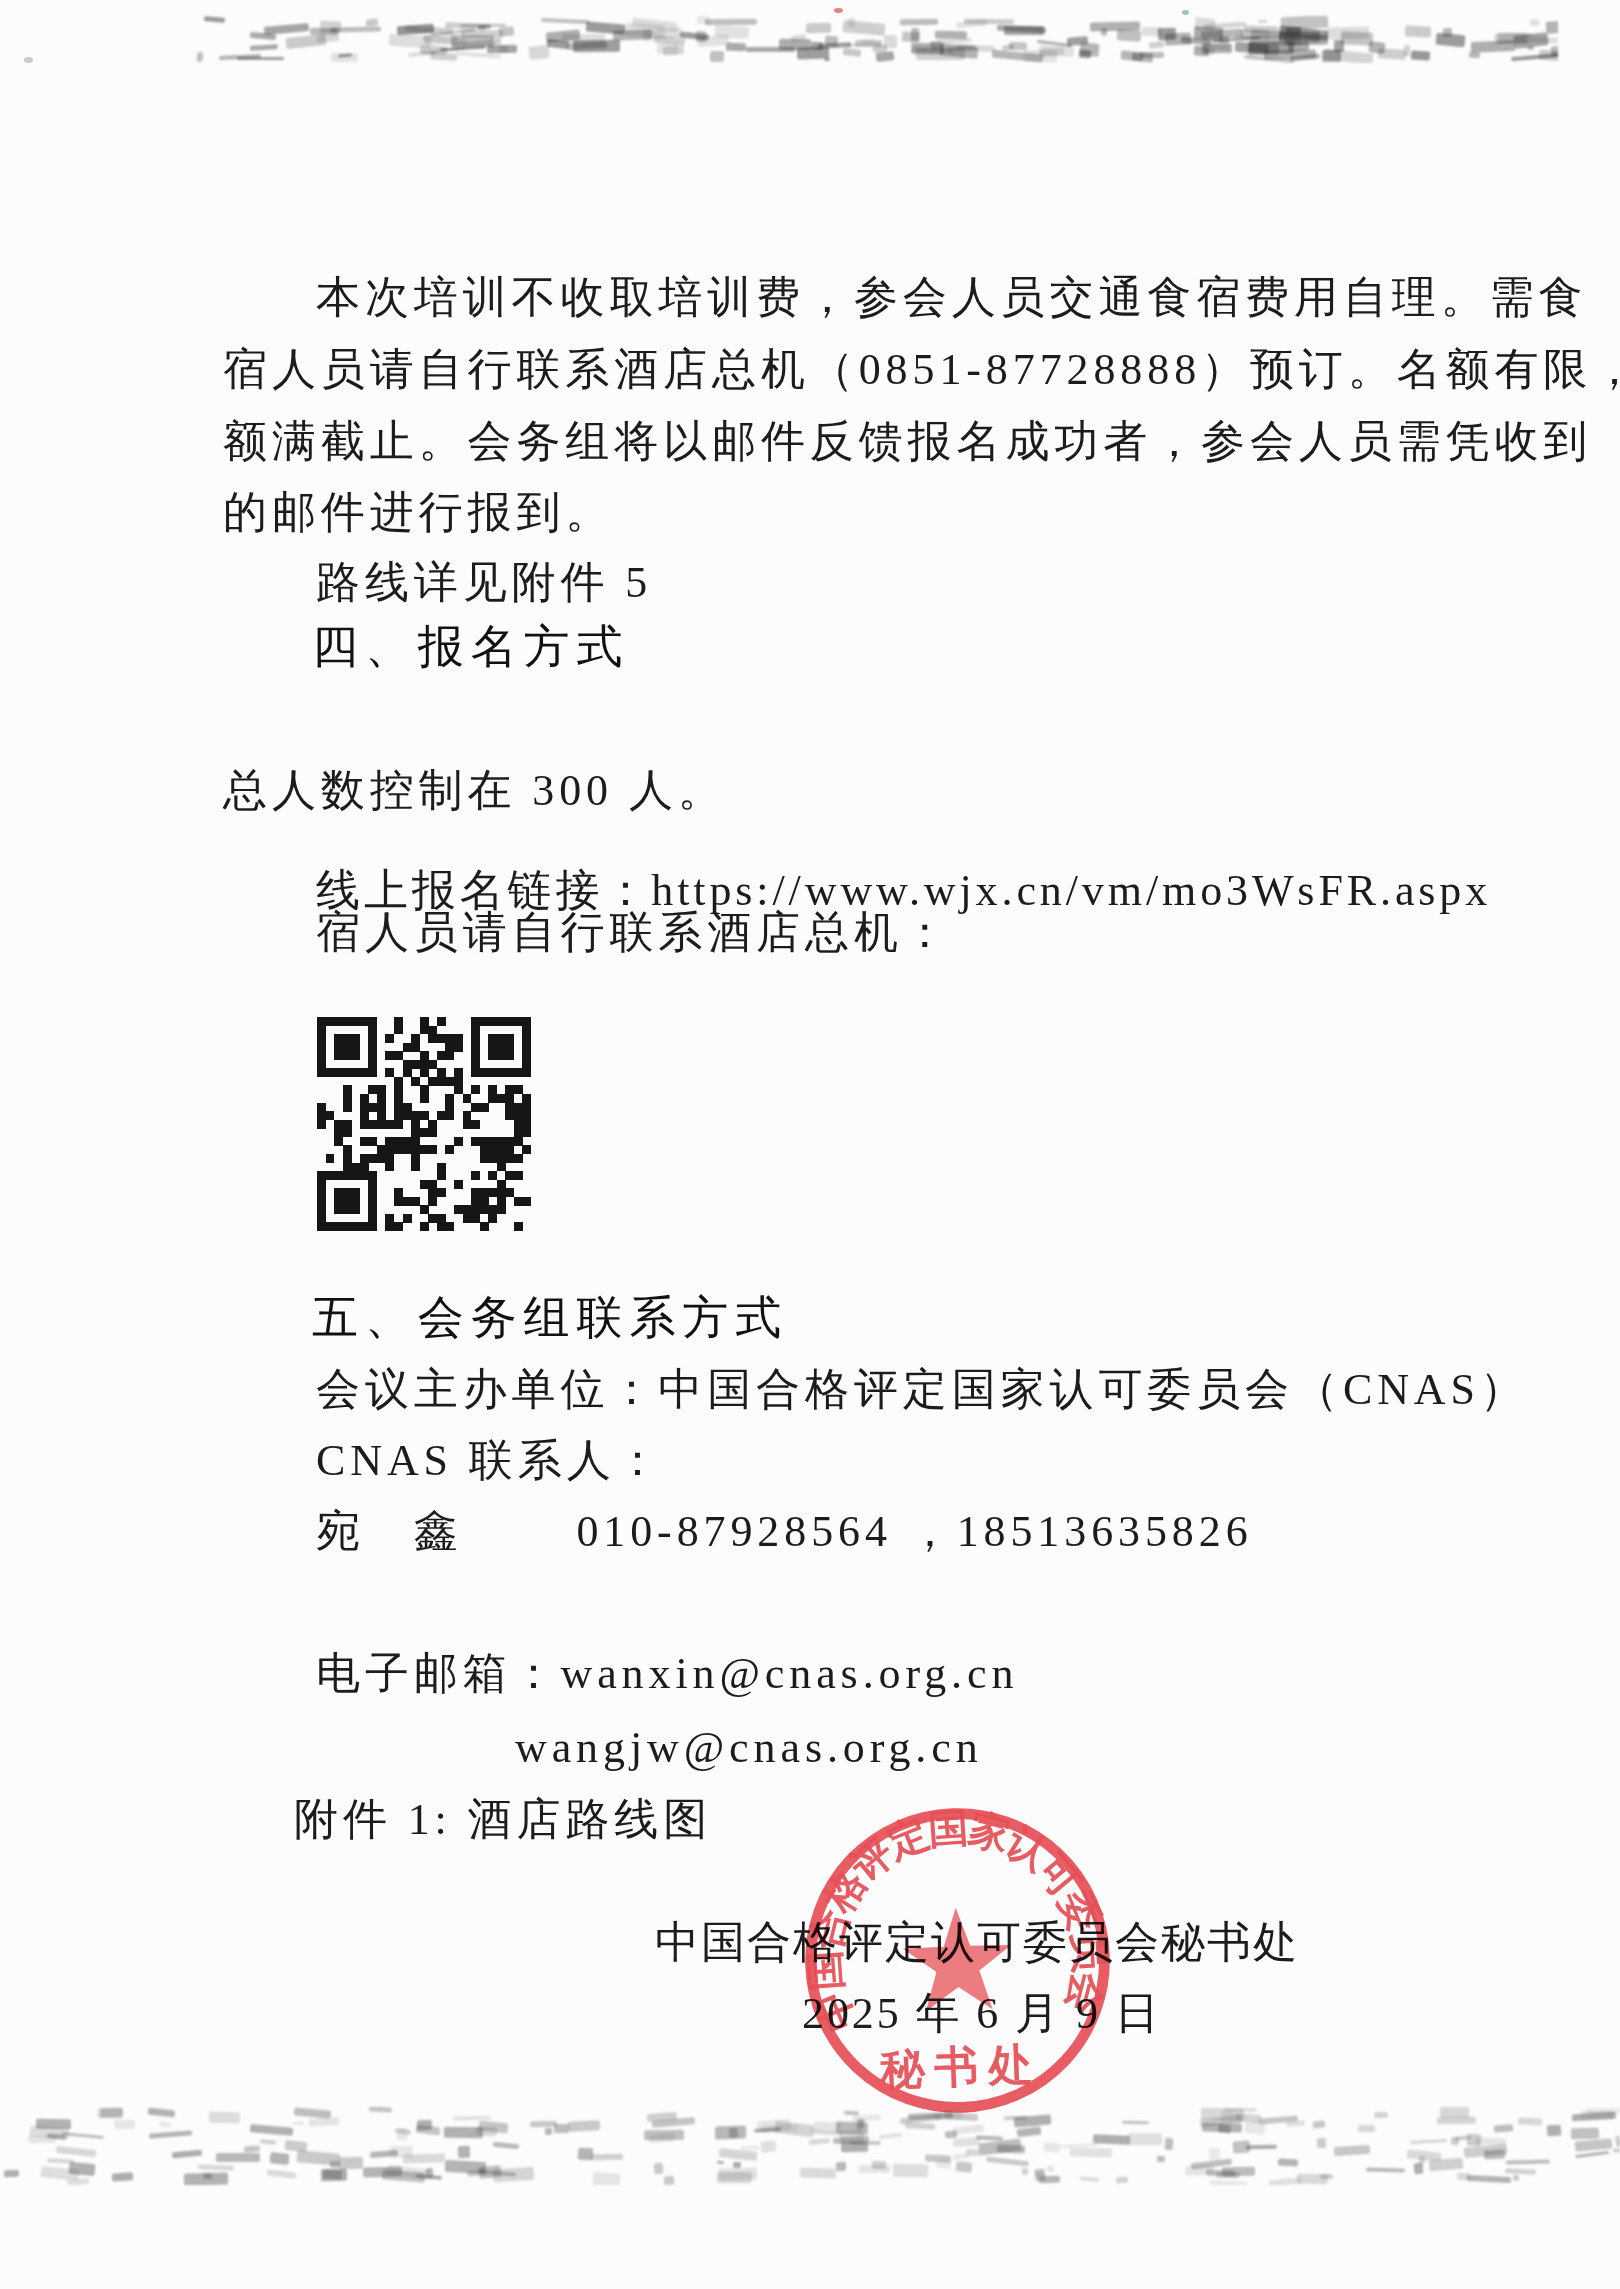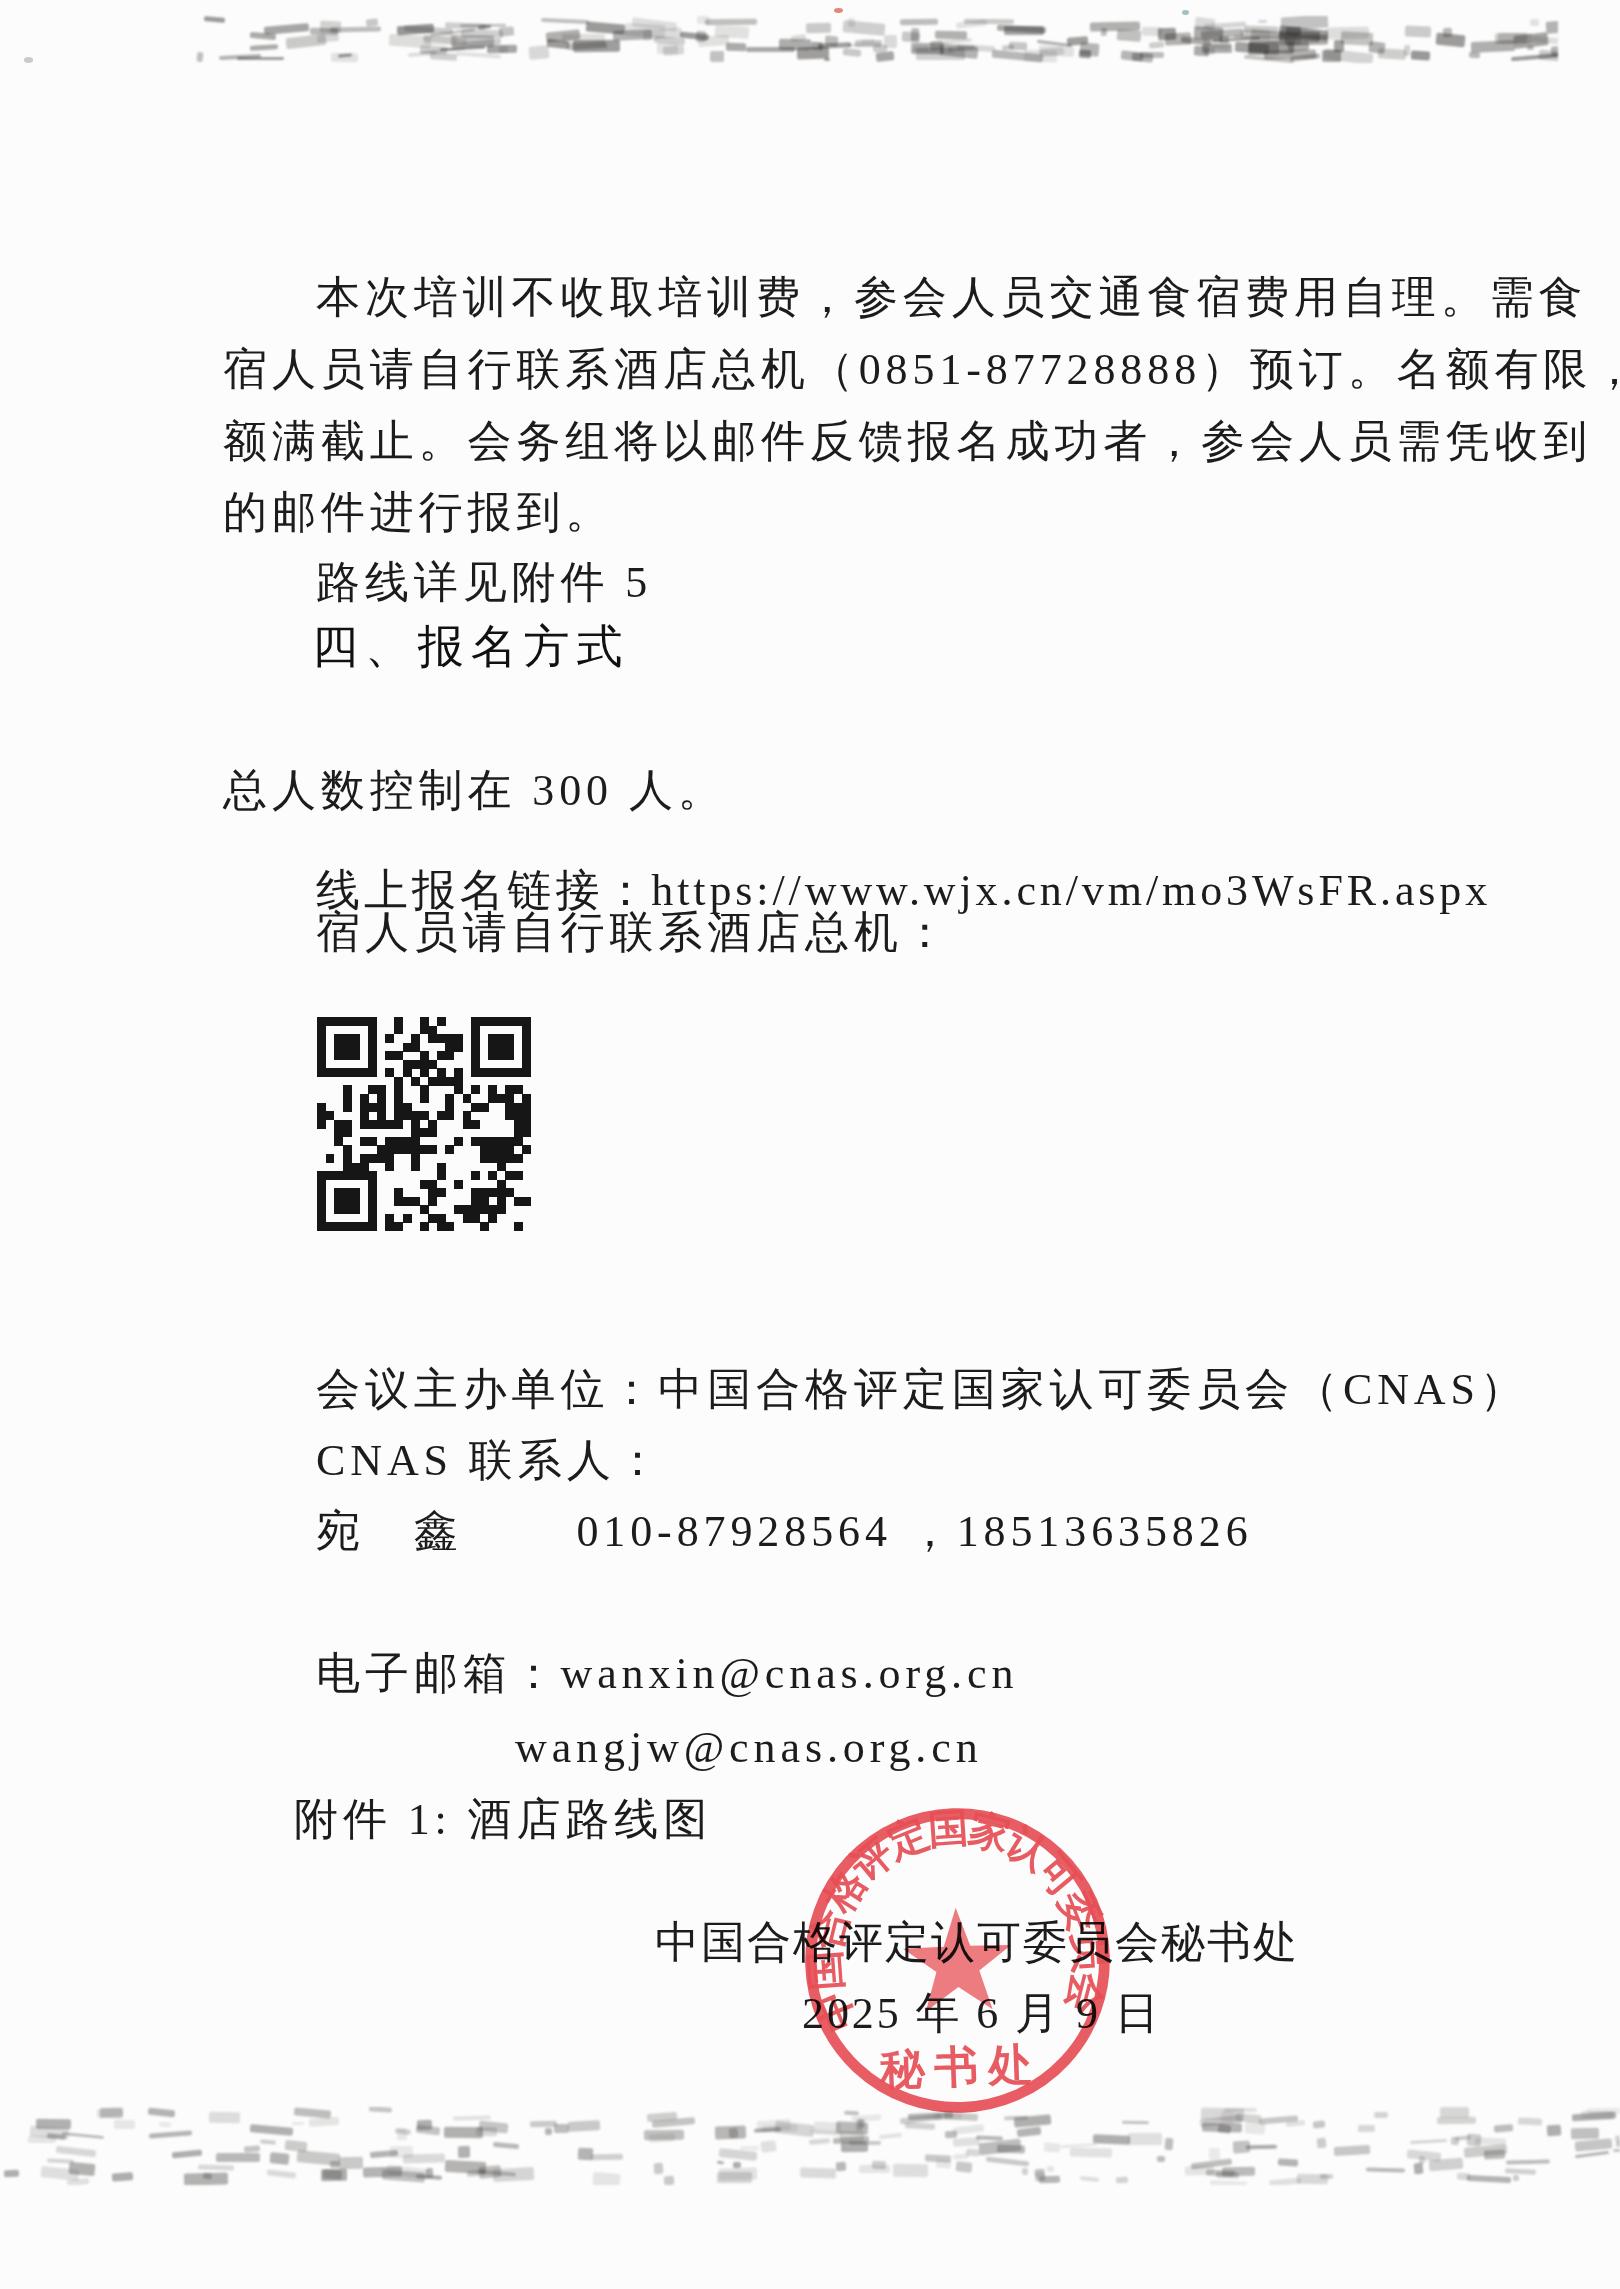--- a/index.html
+++ b/index.html
@@ -747,20 +747,21 @@
       <rect x="6" y="24" width="1.04" height="1.04" fill="#161616"></rect>
       <rect x="8" y="24" width="1.04" height="1.04" fill="#161616"></rect>
       <rect x="9" y="24" width="1.04" height="1.04" fill="#161616"></rect>
       <rect x="12" y="24" width="1.04" height="1.04" fill="#161616"></rect>
       <rect x="14" y="24" width="1.04" height="1.04" fill="#161616"></rect>
       <rect x="15" y="24" width="1.04" height="1.04" fill="#161616"></rect>
       <rect x="19" y="24" width="1.04" height="1.04" fill="#161616"></rect>
       <rect x="23" y="24" width="1.04" height="1.04" fill="#161616"></rect>
     </svg>
 
+  <div class="line heading h5">五、会务组联系方式</div>
   <div class="line host">会议主办单位：中国合格评定国家认可委员会（CNAS）</div>
   <div class="line clab">CNAS 联系人：</div>
   <div class="line c1">宛　鑫　　 010-87928564 ，18513635826</div>
   <div class="line em1">电子邮箱：wanxin@cnas.org.cn</div>
   <div class="line em2">wangjw@cnas.org.cn</div>
   <div class="line att">附件 1: 酒店路线图</div>
 
   <div class="line sig">中国合格评定认可委员会秘书处</div>
   <div class="line date">2025 年 6 月 9 日</div>
 

